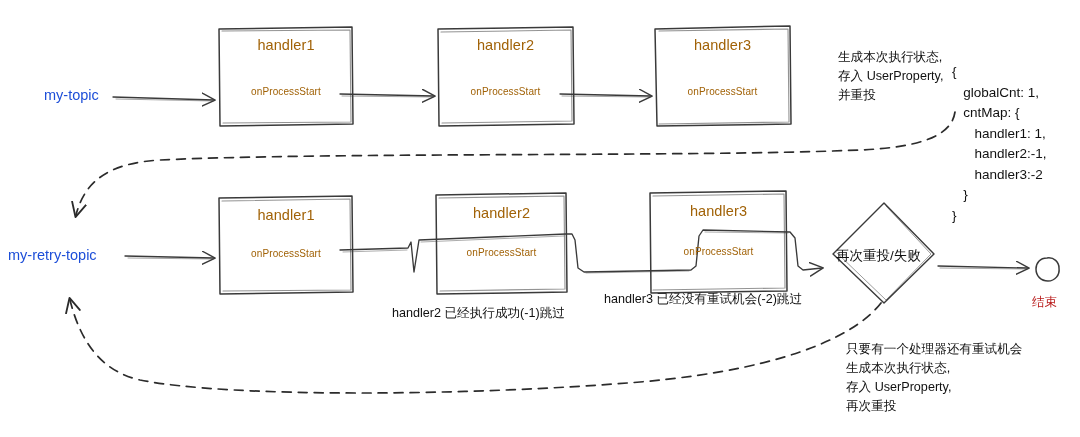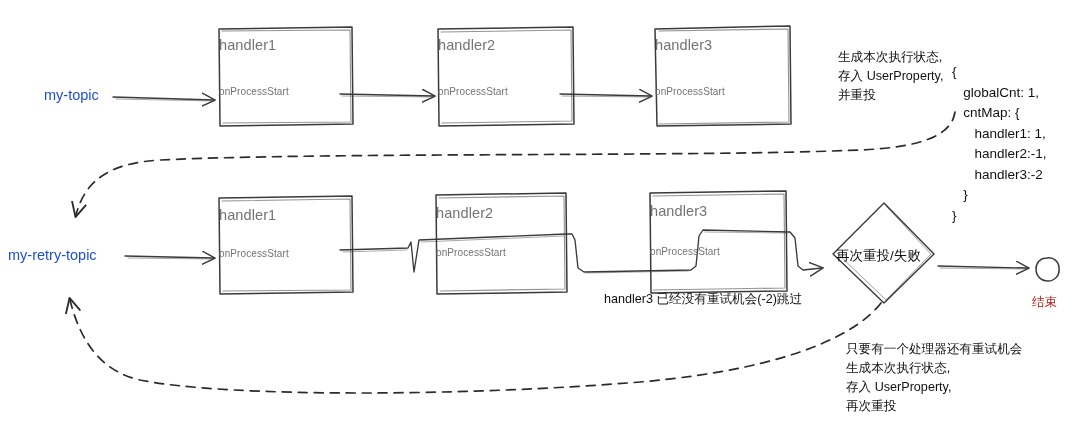--- a/index.html
+++ b/index.html
@@ -21,24 +21,24 @@
   svg.layer {
     position: absolute;
     left: 0;
     top: 0;
     width: 1080px;
     height: 437px;
     pointer-events: none;
   }
   .node-label {
     position: absolute;
-    text-align: left;
+    text-align: center;
     white-space: nowrap;
     font-size: 14.5px;
-    color: #737373;
+    color: #a16207;
     letter-spacing: .1px;
   }
   .box-title {
     font-size: 14.5px;
   }
   .box-method {
     font-size: 10px;
   }
   .topic-label {
     position: absolute;
@@ -194,20 +194,21 @@
 
   <div class="node-label box-title" style="left:219px; top:207px; width:134px;">handler1</div>
   <div class="node-label box-method" style="left:219px; top:248px; width:134px;">onProcessStart</div>
 
   <div class="node-label box-title" style="left:436px; top:205px; width:131px;">handler2</div>
   <div class="node-label box-method" style="left:436px; top:247px; width:131px;">onProcessStart</div>
 
   <div class="node-label box-title" style="left:650px; top:203px; width:137px;">handler3</div>
   <div class="node-label box-method" style="left:650px; top:246px; width:137px;">onProcessStart</div>
 
+  <div class="skip-note" style="left:392px; top:305px;">handler2 已经执行成功(-1)跳过</div>
   <div class="skip-note" style="left:604px; top:291px;">handler3 已经没有重试机会(-2)跳过</div>
 
   <div class="diamond-label" style="left:836px; top:247px;">再次重投/失败</div>
 
   <div class="end-label" style="left:1032px; top:294px;">结束</div>
 
   <div class="annot" style="left:838px; top:48px;">生成本次执行状态,
 存入 UserProperty,
 并重投</div>
   <div class="annot" style="left:846px; top:340px;">只要有一个处理器还有重试机会

